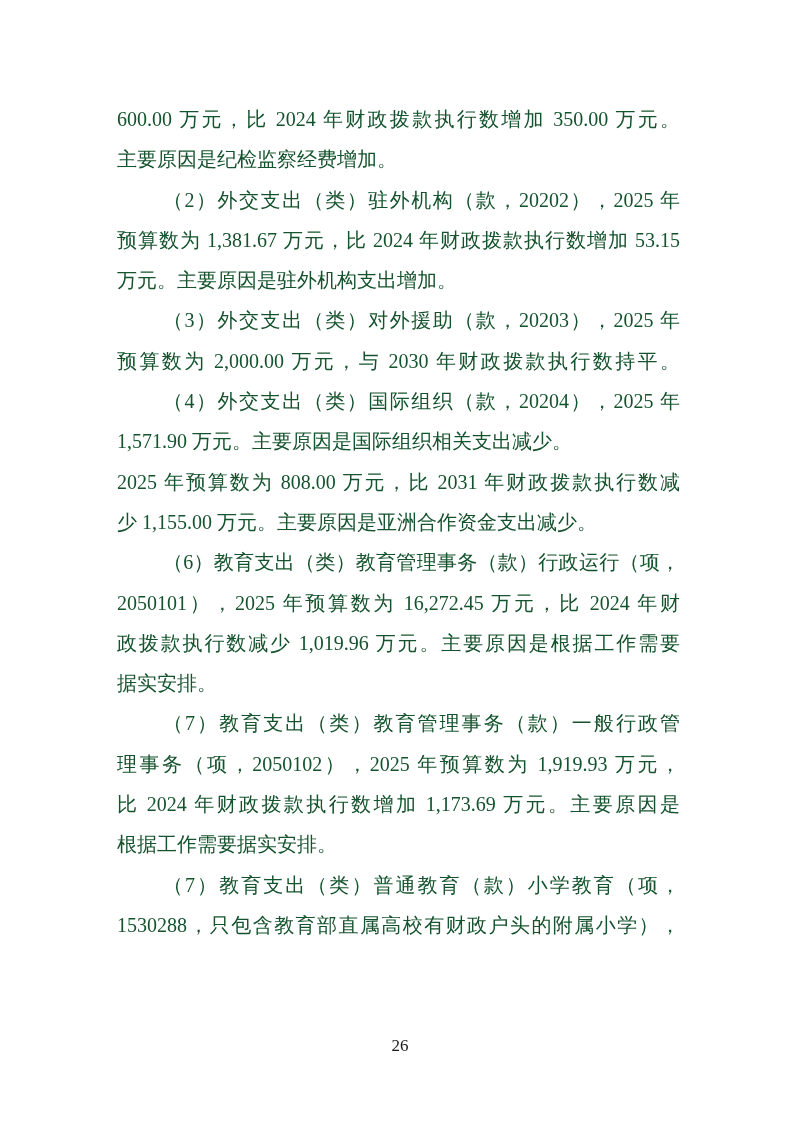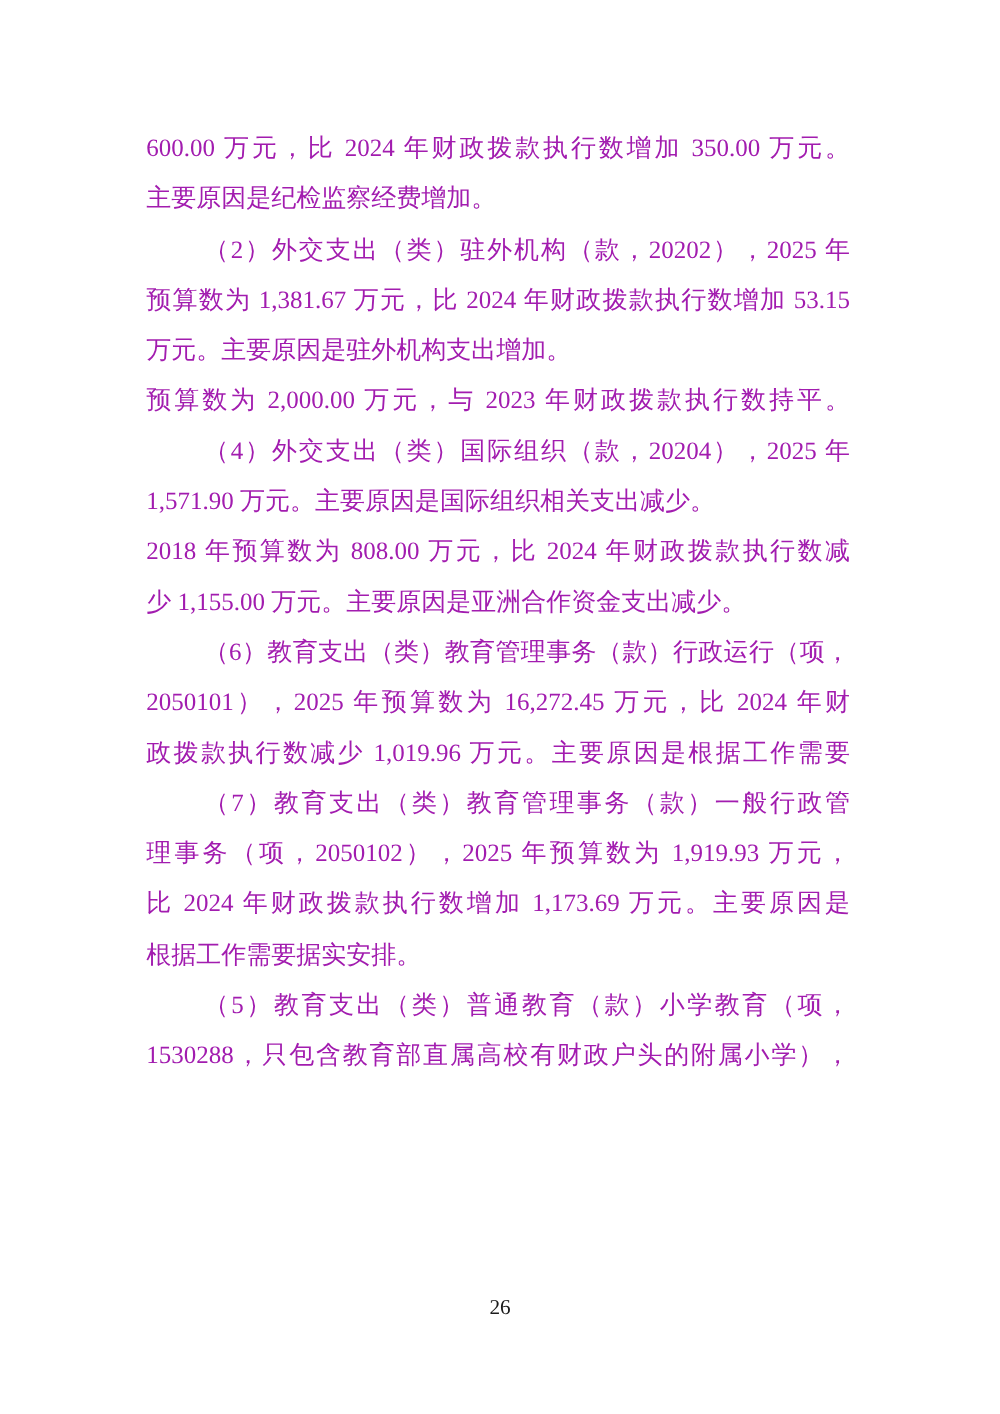--- a/index.html
+++ b/index.html
@@ -22,21 +22,21 @@
   .text-block {
     position: absolute;
     left: 117px;
     top: 99px;
     width: 563px;
   }
   .line {
     font-size: 20px;
     line-height: 40.3px;
     height: 40.3px;
-    color: #a21caf;
+    color: #14532d;
     text-align: justify;
     text-align-last: justify;
     overflow: hidden;
   }
   .line.no-justify {
     text-align: right;
     text-align-last: left;
   }
   .line.indent {
     text-indent: 46px;
@@ -54,29 +54,31 @@
 </head>
 <body>
 
 <div class="page">
   <div class="text-block" id="text-block">
       <div class="line">600.00 万元，比 2024 年财政拨款执行数增加 350.00 万元。</div>
       <div class="line no-justify">主要原因是纪检监察经费增加。</div>
       <div class="line indent">（2）外交支出（类）驻外机构（款，20202），2025 年</div>
       <div class="line">预算数为 1,381.67 万元，比 2024 年财政拨款执行数增加 53.15</div>
       <div class="line no-justify">万元。主要原因是驻外机构支出增加。</div>
-      <div class="line">预算数为 2,000.00 万元，与 2023 年财政拨款执行数持平。</div>
+      <div class="line indent">（3）外交支出（类）对外援助（款，20203），2025 年</div>
+      <div class="line">预算数为 2,000.00 万元，与 2030 年财政拨款执行数持平。</div>
       <div class="line indent">（4）外交支出（类）国际组织（款，20204），2025 年</div>
       <div class="line no-justify">1,571.90 万元。主要原因是国际组织相关支出减少。</div>
-      <div class="line">2018 年预算数为 808.00 万元，比 2024 年财政拨款执行数减</div>
+      <div class="line">2025 年预算数为 808.00 万元，比 2031 年财政拨款执行数减</div>
       <div class="line no-justify">少 1,155.00 万元。主要原因是亚洲合作资金支出减少。</div>
       <div class="line indent">（6）教育支出（类）教育管理事务（款）行政运行（项，</div>
       <div class="line">2050101），2025 年预算数为 16,272.45 万元，比 2024 年财</div>
       <div class="line">政拨款执行数减少 1,019.96 万元。主要原因是根据工作需要</div>
+      <div class="line no-justify">据实安排。</div>
       <div class="line indent">（7）教育支出（类）教育管理事务（款）一般行政管</div>
       <div class="line">理事务（项，2050102），2025 年预算数为 1,919.93 万元，</div>
       <div class="line">比 2024 年财政拨款执行数增加 1,173.69 万元。主要原因是</div>
       <div class="line no-justify">根据工作需要据实安排。</div>
-      <div class="line indent">（5）教育支出（类）普通教育（款）小学教育（项，</div>
+      <div class="line indent">（7）教育支出（类）普通教育（款）小学教育（项，</div>
       <div class="line">1530288，只包含教育部直属高校有财政户头的附属小学），</div>
     </div>
   <div class="page-number">26</div>
 </div>
 
 </body></html>

